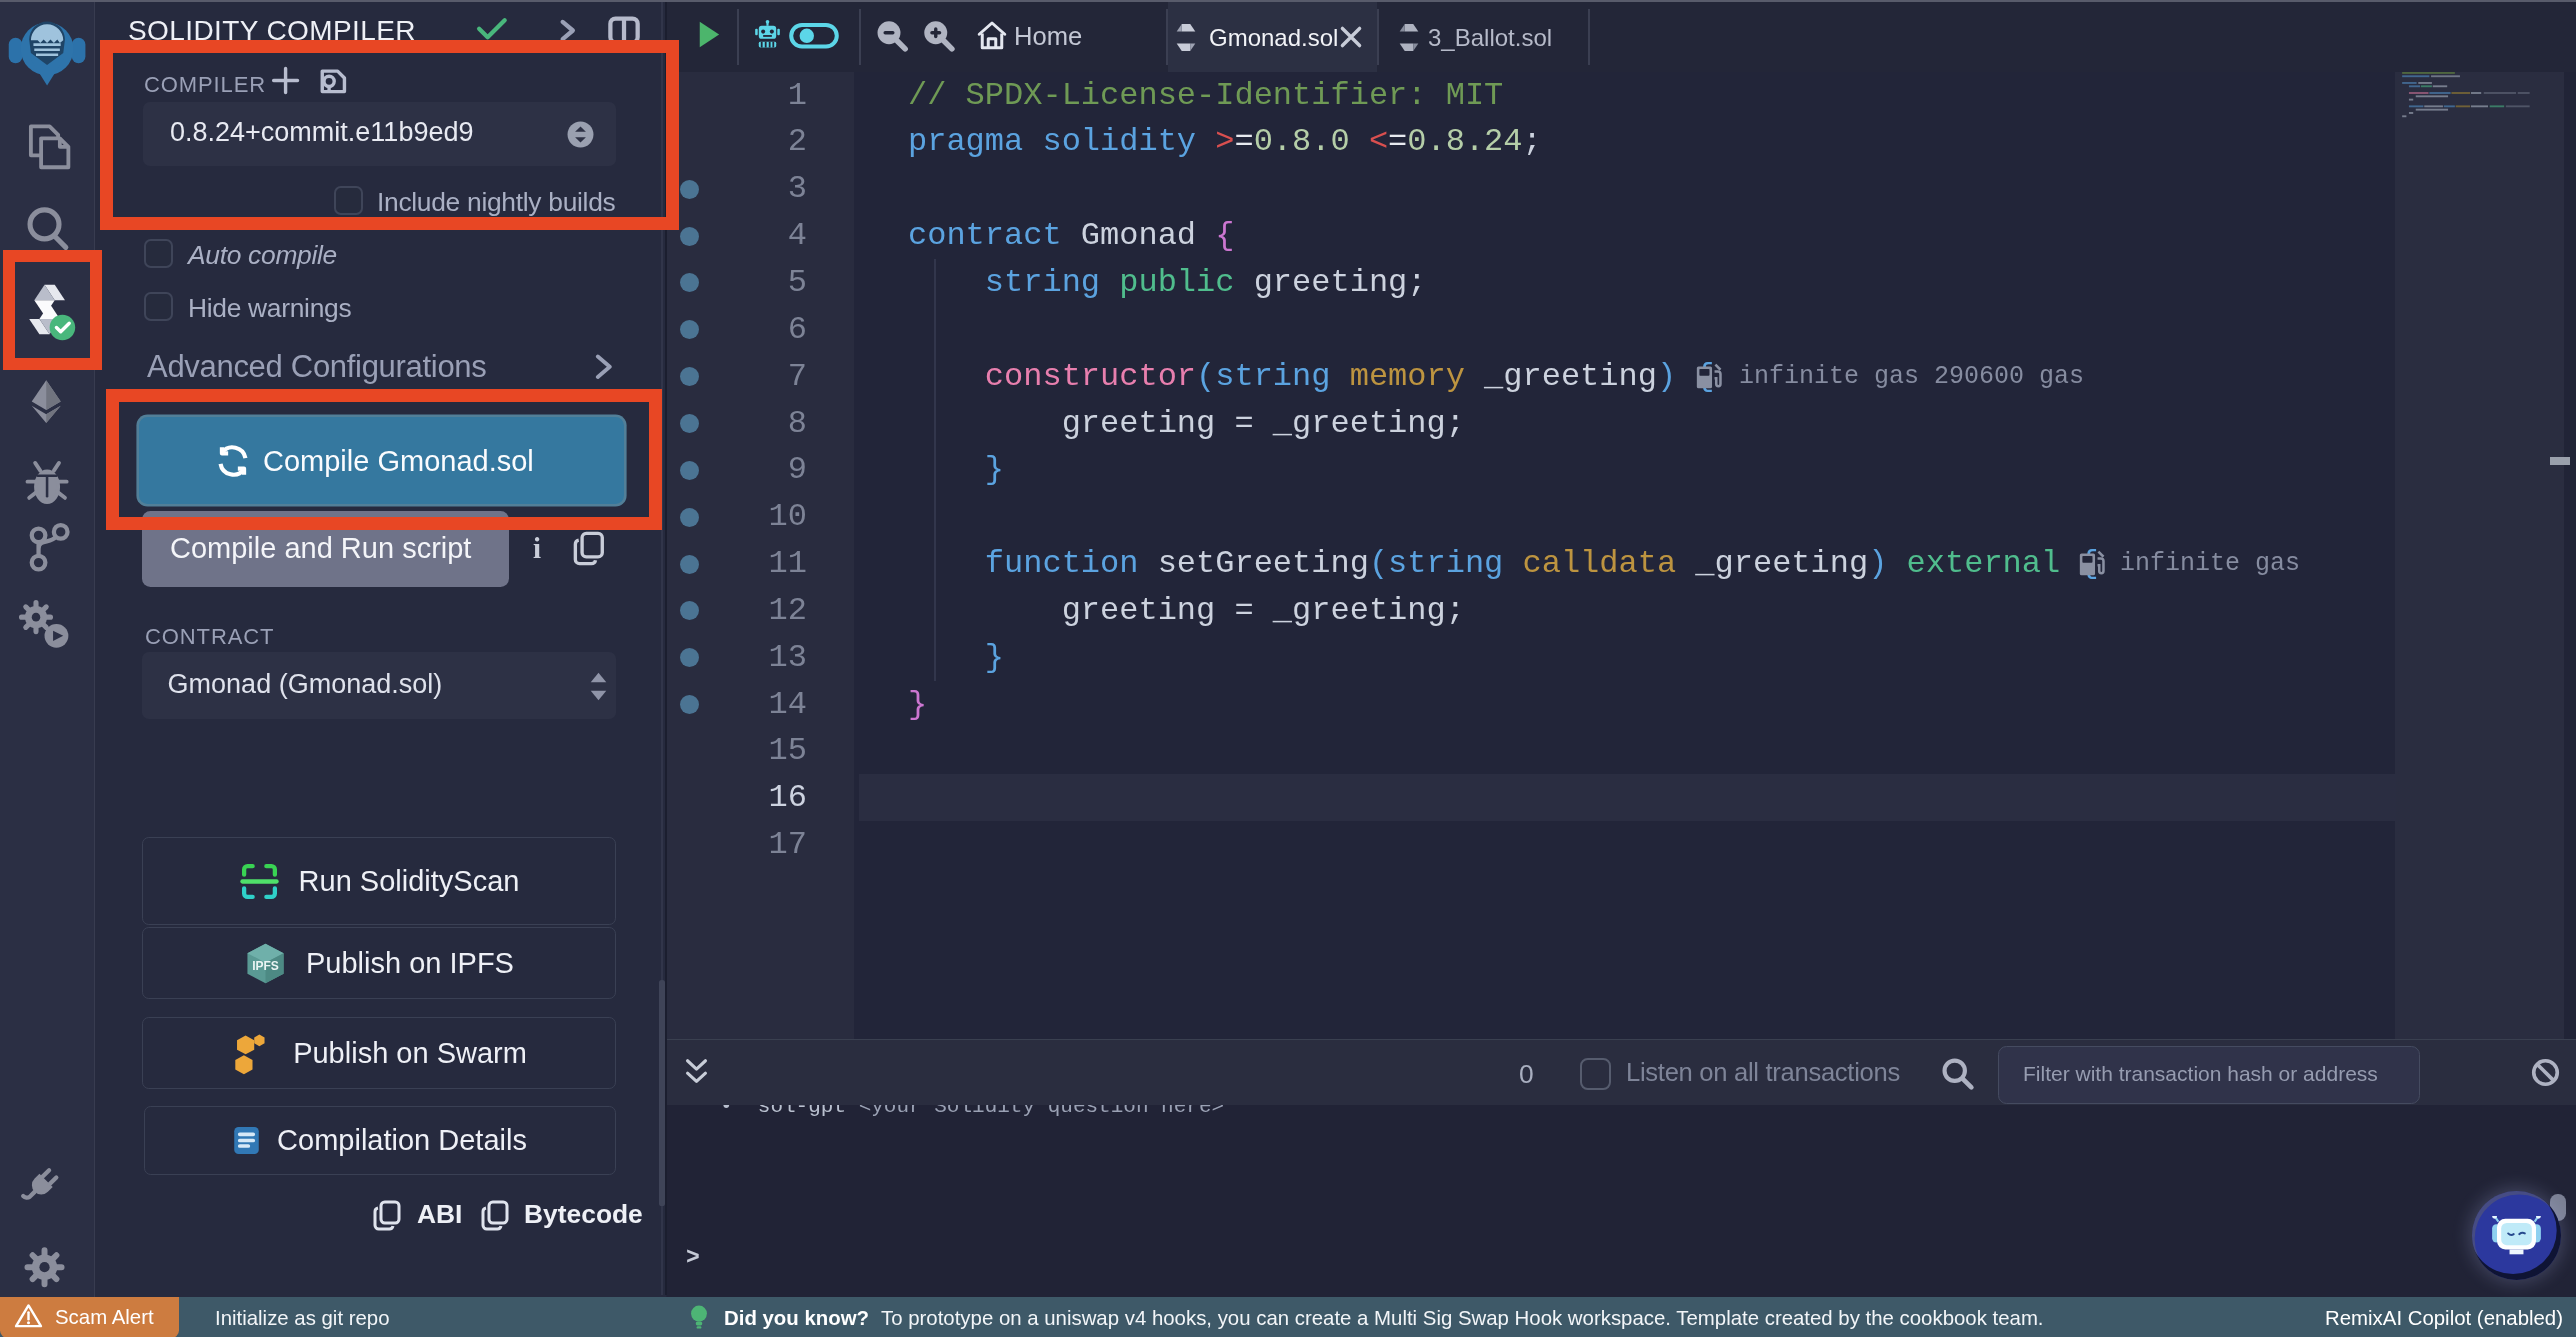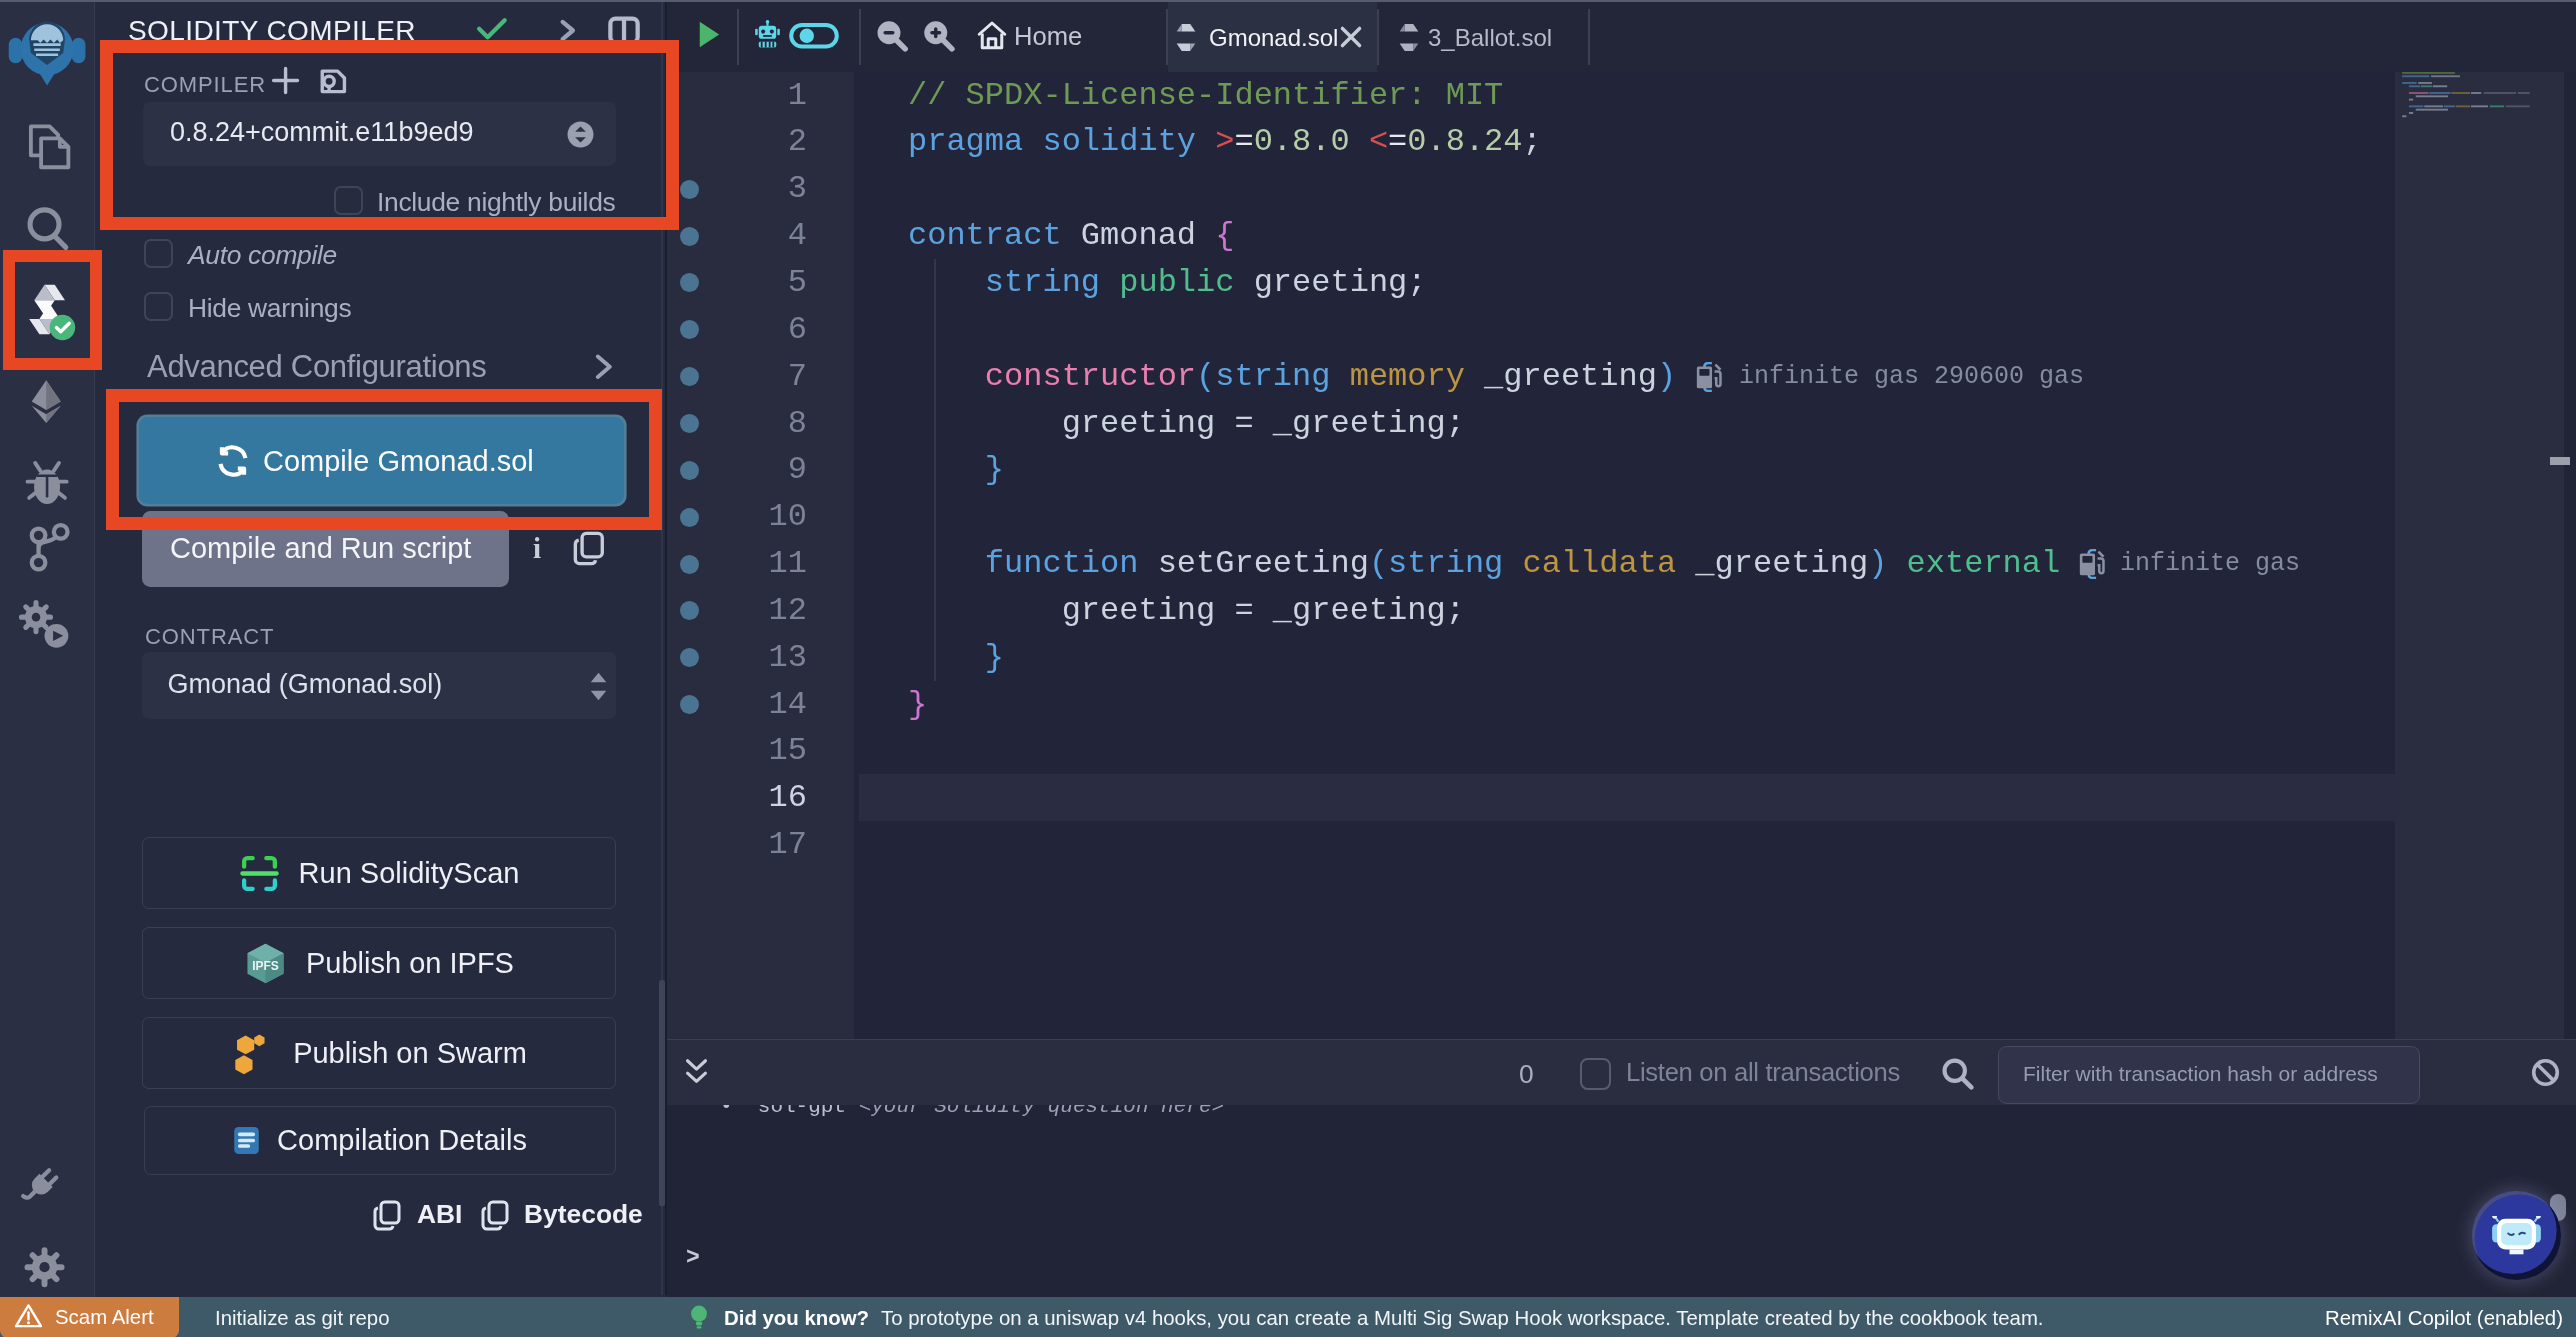--- a/index.html
+++ b/index.html
@@ -200,21 +200,21 @@
     </g>
   </svg>
   <div class="label" style="left:145px;top:624px;">CONTRACT</div>
   <div class="dropdown" style="left:142px;top:652px;width:474px;height:67px;">
     <div class="abs" style="left:25.6px;top:17px;color:#dfe2ec;font-size:27px;">Gmonad (Gmonad.sol)</div>
     <svg class="abs" style="left:441px;top:19px" width="31" height="31" viewBox="0 0 36 36">
       <path d="M18,2 l9,11 h-18 Z" fill="#8f94a8"></path>
       <path d="M18,34 l9,-11 h-18 Z" fill="#8f94a8"></path>
     </svg>
   </div>
-  <div class="btn" style="left:142px;top:837px;width:474px;height:72px;">
+  <div class="btn" style="left:142px;top:837px;width:474px;height:88px;">
     <svg width="41" height="41" viewBox="0 0 48 48" style="margin-right:19px">
       <g stroke-width="5" fill="none" stroke-linecap="round">
         <path d="M6,16 v-6 a4,4 0 0 1 4,-4 h6" stroke="#39d353"></path>
         <path d="M32,6 h6 a4,4 0 0 1 4,4 v6" stroke="#39d353"></path>
         <path d="M42,32 v6 a4,4 0 0 1 -4,4 h-6" stroke="#2fd0c8"></path>
         <path d="M16,42 h-6 a4,4 0 0 1 -4,-4 v-6" stroke="#2fd0c8"></path>
         <path d="M4,24 h40" stroke="#4fe06a"></path>
       </g>
     </svg>
     <span>Run SolidityScan</span>
@@ -437,21 +437,21 @@
     <circle cx="17" cy="17" r="11" stroke="#aeb2c2" stroke-width="4.5" fill="none"></circle>
     <path d="M26,26 L35,35" stroke="#aeb2c2" stroke-width="5" stroke-linecap="round"></path>
   </svg>
   <div class="abs" style="left:1998px;top:1046px;width:422px;height:58px;border:1.7px solid #454b60;border-radius:8.5px;box-sizing:border-box;background:#30334a;z-index:6;">
     <div class="abs" style="left:24px;top:14.5px;color:#969cb0;font-size:21px;">Filter with transaction hash or address</div>
   </div>
   <svg class="abs" style="left:2531px;top:1058px;z-index:6" width="29" height="29" viewBox="0 0 32 32">
     <circle cx="16" cy="16" r="13" stroke="#aeb2c2" stroke-width="4" fill="none"></circle>
     <path d="M7,7 L25,25" stroke="#aeb2c2" stroke-width="4"></path>
   </svg>
-  <div class="abs mono" style="left:720px;top:1095px;color:#b9c0cf;font-size:21px;white-space:pre;z-index:4;">•  <span style="color:#b9c0cf">sol-gpt </span><span style="font-style:italic;color:#9aa1b4">&lt;your Solidity question here&gt;</span></div>
+  <div class="abs mono" style="left:720px;top:1095px;color:#b9c0cf;font-size:21px;white-space:pre;z-index:4;">•  <span style="color:#b9c0cf">sol-gpt </span><span style="color:#9aa1b4">&lt;your Solidity question here&gt;</span></div>
   <div class="abs mono" style="left:686px;top:1245px;color:#c5cad6;font-size:23px;font-weight:700;">&gt;</div>
 
   <svg class="abs" style="left:13.6px;top:1303px;z-index:7" width="29" height="25.6" viewBox="0 0 42 36">
     <path d="M21,3 L39,33 H3 Z" stroke="#fff" stroke-width="3.5" fill="none" stroke-linejoin="round"></path>
     <path d="M21,13 v10" stroke="#fff" stroke-width="3.5" stroke-linecap="round"></path>
     <circle cx="21" cy="28" r="2.2" fill="#fff"></circle>
   </svg>
   <div class="abs" style="left:55px;top:1306px;color:#fff;font-size:20.4px;z-index:7;">Scam Alert</div>
   <div class="abs" style="left:215px;top:1307px;color:#f2f5f8;font-size:20.4px;">Initialize as git repo</div>
   <svg class="abs" style="left:688px;top:1304px" width="22" height="27" viewBox="0 0 26 34">

